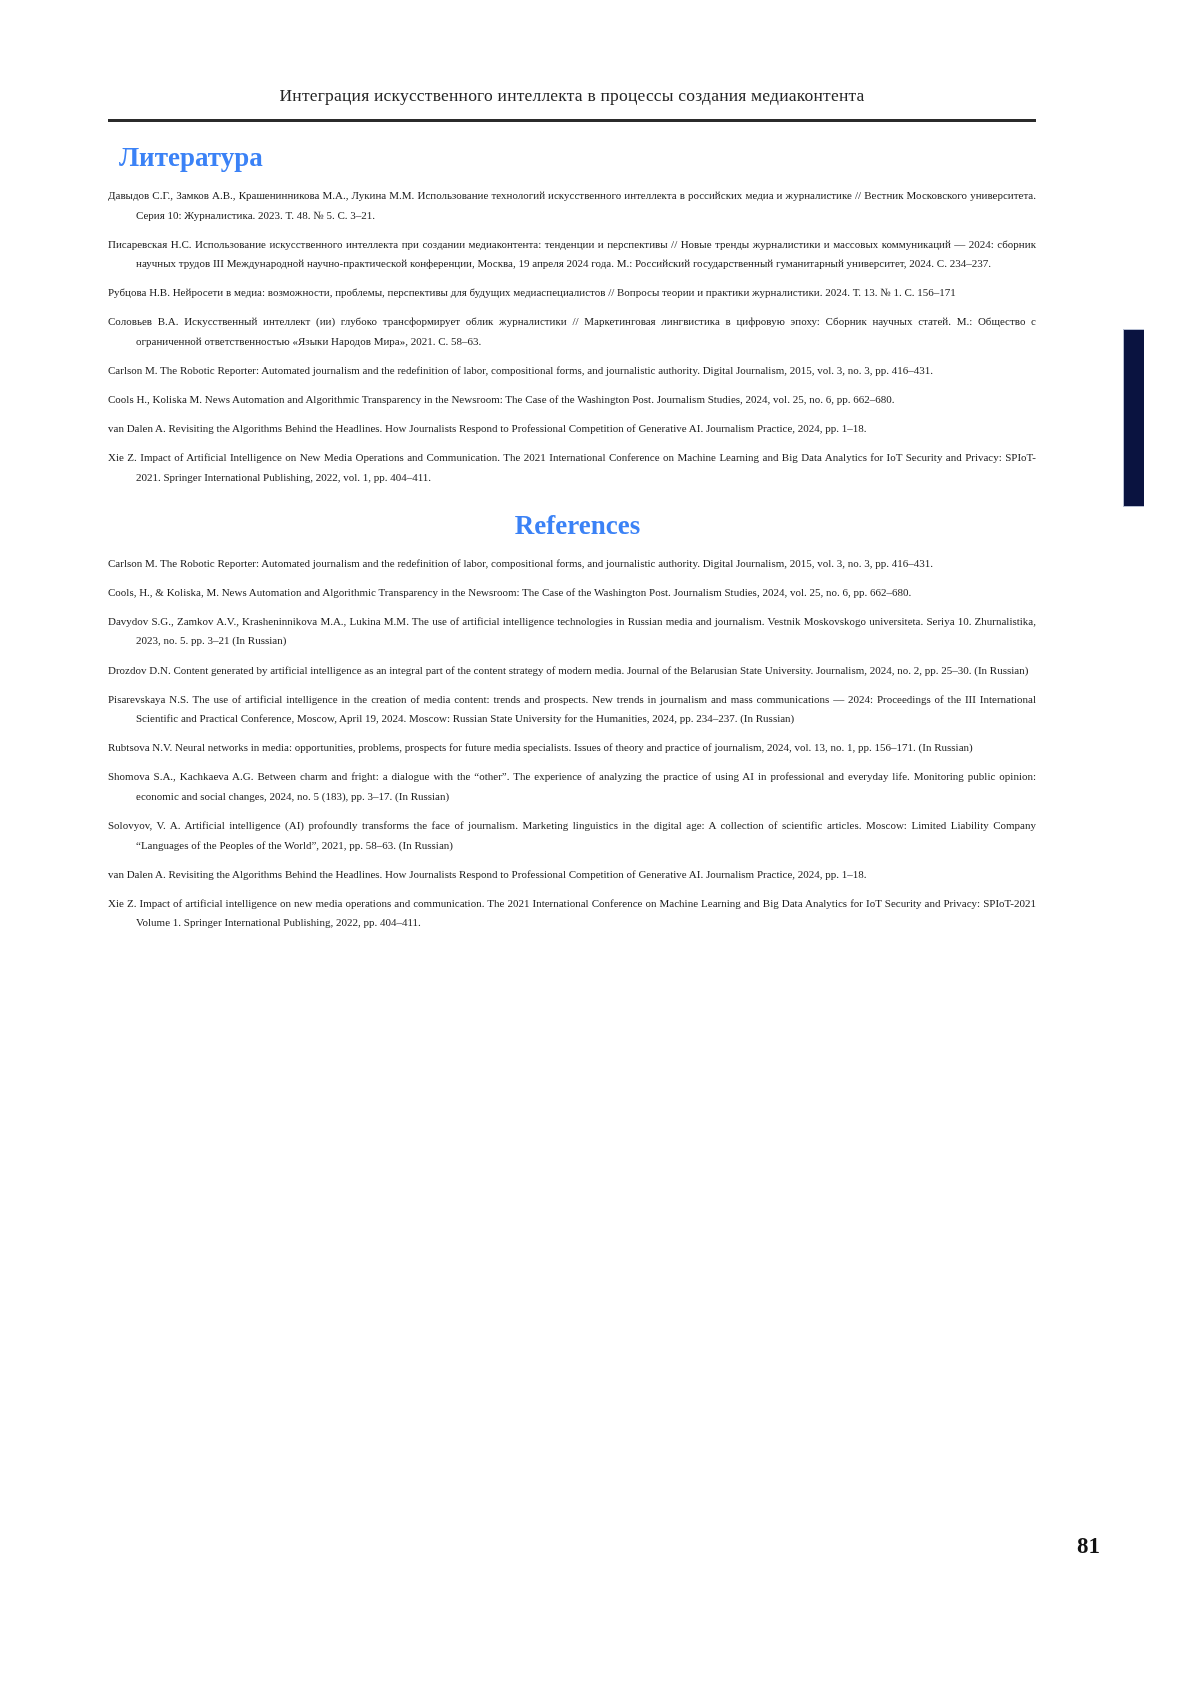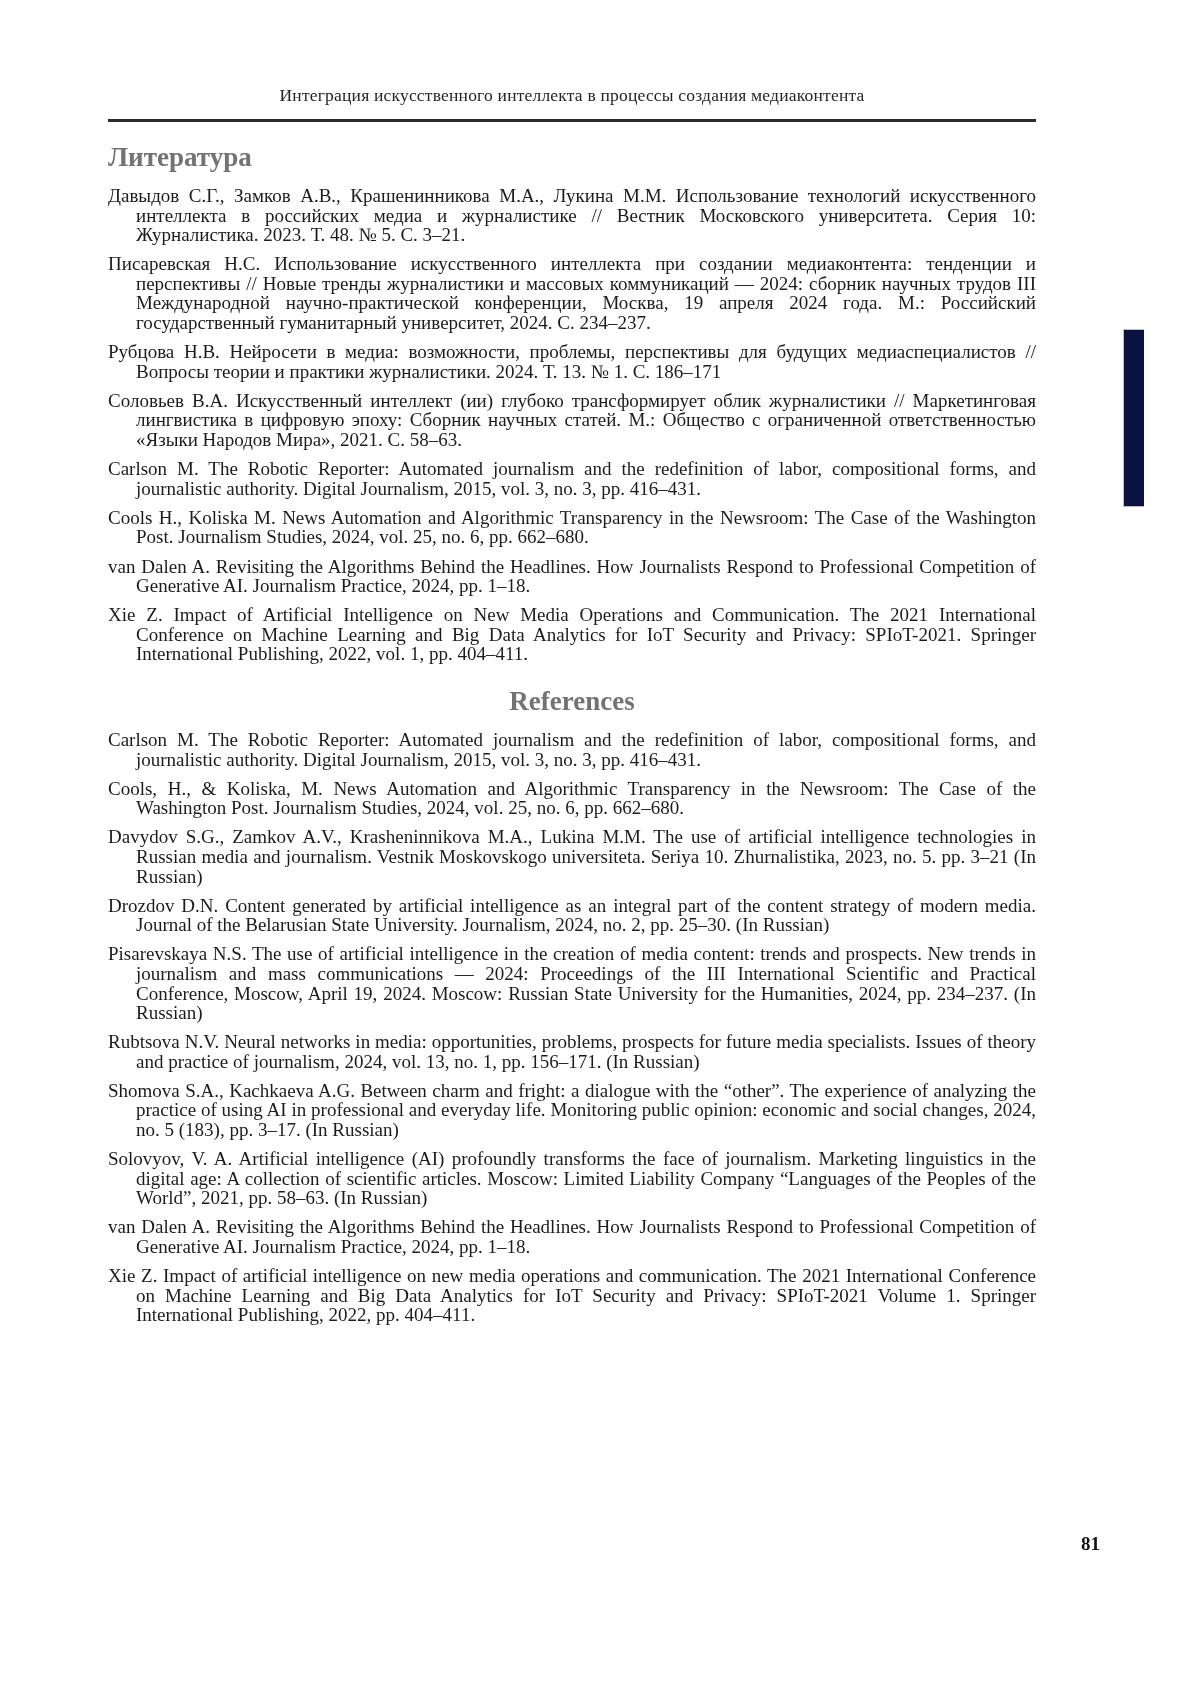--- a/index.html
+++ b/index.html
@@ -24,38 +24,38 @@
   }
   .header-rule {
     height: 0;
     border-top: 3.5px solid #2b2b2b;
     margin-top: 13px;
   }
   .section-heading {
     font-size: 27px;
     line-height: 31px;
     font-weight: 700;
-    color: #737373;
-    margin: 20px 0 13px 0;
+    color: #3b82f6;
+    margin: 20px 0 13px 11px;
   }
   .section-heading.second { margin-top: 22px; text-align: center; }
   .entries p.entry {
-    font-size: 19px;
+    font-size: 11px;
     line-height: 19.6px;
     text-align: justify;
     margin: 0 0 9.5px 0;
     padding-left: 28px;
     text-indent: -28px;
     color: #1c1c1c;
   }
   .page-number {
     position: absolute;
     top: 1533px;
     right: 44px;
-    font-size: 19px;
+    font-size: 23px;
     font-weight: 700;
     color: #111111;
   }
   .bookmark-tab {
     position: absolute;
     top: 329px;
     right: 0;
     width: 21px;
     height: 178px;
     background: #0a1340; 
@@ -76,21 +76,21 @@
 
     <section>
       <h2 class="section-heading">Литература</h2>
       <div class="entries">
 
           <p class="entry">Давыдов С.Г., Замков А.В., Крашенинникова М.А., Лукина М.М. Использование технологий искусственного интеллекта в российских медиа и журналистике // Вестник Московского университета. Серия 10: Журналистика. 2023. Т. 48. № 5. С. 3–21.</p>
 
 
           <p class="entry">Писаревская Н.С. Использование искусственного интеллекта при создании медиаконтента: тенденции и перспективы // Новые тренды журналистики и массовых коммуникаций — 2024: сборник научных трудов III Международной научно-практической конференции, Москва, 19 апреля 2024 года. М.: Российский государственный гуманитарный университет, 2024. С. 234–237.</p>
 
-          <p class="entry">Рубцова Н.В. Нейросети в медиа: возможности, проблемы, перспективы для будущих медиаспециалистов // Вопросы теории и практики журналистики. 2024. Т. 13. № 1. С. 186–171</p>
+          <p class="entry">Рубцова Н.В. Нейросети в медиа: возможности, проблемы, перспективы для будущих медиаспециалистов // Вопросы теории и практики журналистики. 2024. Т. 13. № 1. С. 156–171</p>
 
           <p class="entry">Соловьев В.А. Искусственный интеллект (ии) глубоко трансформирует облик журналистики // Маркетинговая лингвистика в цифровую эпоху: Сборник научных статей. М.: Общество с ограниченной ответственностью «Языки Народов Мира», 2021. С. 58–63.</p>
 
 
           <p class="entry">Carlson M. The Robotic Reporter: Automated journalism and the redefinition of labor, compositional forms, and journalistic authority. Digital Journalism, 2015, vol. 3, no. 3, pp. 416–431.</p>
 
           <p class="entry">Cools H., Koliska M. News Automation and Algorithmic Transparency in the Newsroom: The Case of the Washington Post. Journalism Studies, 2024, vol. 25, no. 6, pp. 662–680.</p>
 
           <p class="entry">van Dalen A. Revisiting the Algorithms Behind the Headlines. How Journalists Respond to Professional Competition of Generative AI. Journalism Practice, 2024, pp. 1–18.</p>
 

